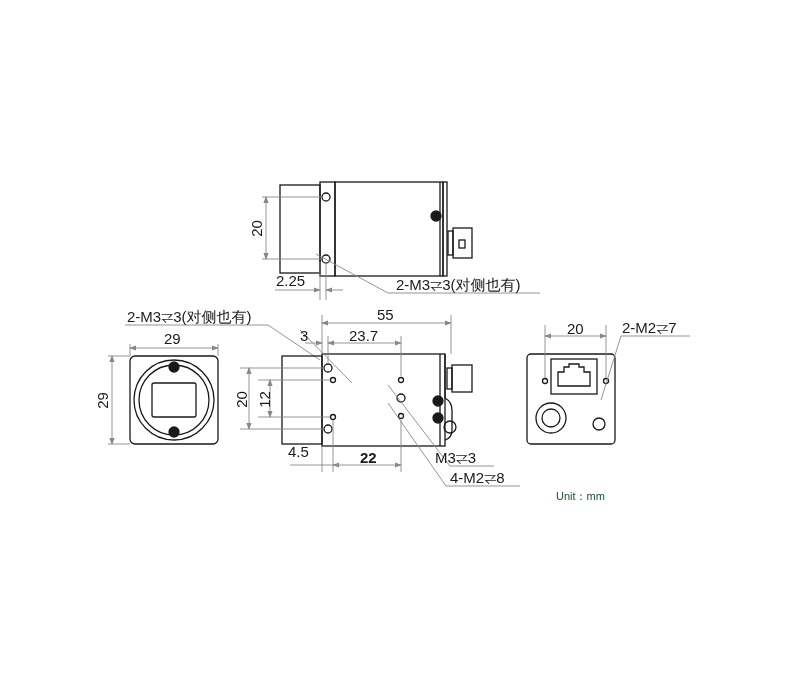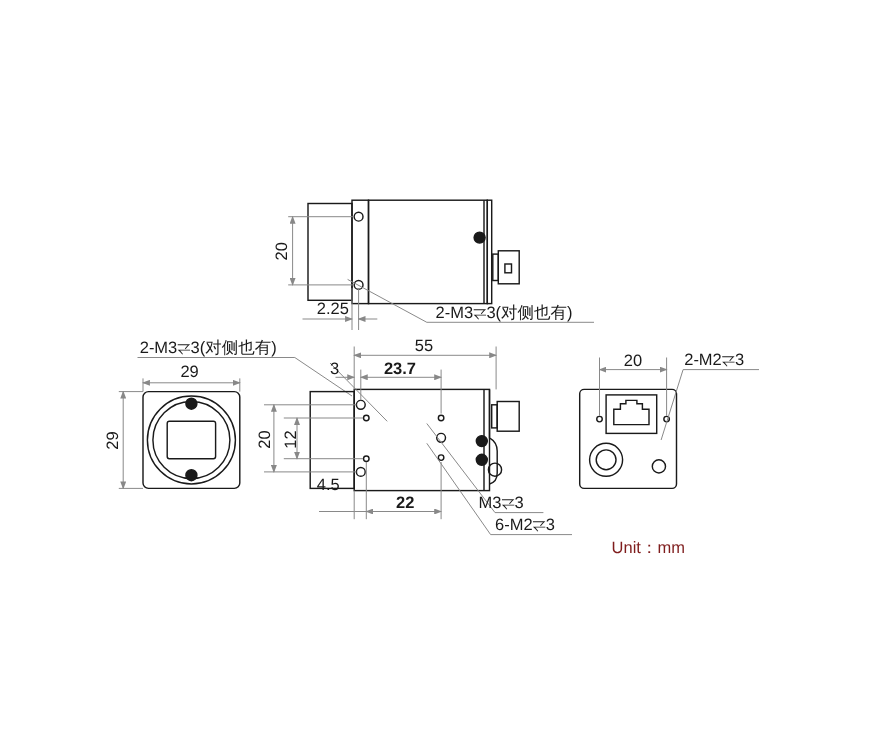--- a/index.html
+++ b/index.html
@@ -2,21 +2,21 @@
 <html><head>
 <meta charset="utf-8">
 <style>
   html, body { margin: 0; padding: 0; background: #ffffff; }
   body { width: 800px; height: 680px; position: relative; overflow: hidden;
          font-family: "Liberation Sans", "DejaVu Sans", sans-serif; }
   svg { position: absolute; left: 0; top: 0; }
   .lbl { position: absolute; font-size: 15px; color: #1a1a1a; line-height: 1; white-space: nowrap; }
   .vlbl { position: absolute; font-size: 15px; color: #1a1a1a; line-height: 1; white-space: nowrap;
           transform: rotate(-90deg); transform-origin: center center; }
-  .unit { position: absolute; font-size: 15px; color: #7f1d1d; white-space: nowrap; }
+  .unit { position: absolute; font-size: 11px; color: #14532d; white-space: nowrap; }
 </style>
 </head>
 <body>
 
 <svg width="800" height="680" viewBox="0 0 800 680" xmlns="http://www.w3.org/2000/svg">
   <defs>
     <marker id="arr" markerWidth="8" markerHeight="6" refX="7" refY="3" orient="auto-start-reverse">
       <path d="M0,0 L8,3 L0,6 z" fill="#888"></path>
     </marker>
   </defs>
@@ -131,33 +131,33 @@
   <g stroke="#888" stroke-width="0.9" fill="none">
     <line x1="545" y1="325" x2="545" y2="378"></line>
     <line x1="606" y1="325" x2="606" y2="378"></line>
     <line x1="545" y1="336" x2="606" y2="336" marker-start="url(#arr)" marker-end="url(#arr)"></line>
     <line x1="621" y1="336" x2="690" y2="336"></line>
     <line x1="621" y1="336" x2="601" y2="400"></line>
   </g>
 </svg>
 
 <span class="vlbl" style="left:248px; top:221px;">20</span>
-<span class="lbl" style="left:276px; top:273px;margin-left:12px;">2.25</span>
+<span class="lbl" style="left:276px; top:273px;">2.25</span>
 <span class="lbl" style="left:396px; top:277px;">2-M3⥩3(对侧也有)</span>
 
 <span class="lbl" style="left:127px; top:309px;">2-M3⥩3(对侧也有)</span>
 <span class="lbl" style="left:164px; top:331px;">29</span>
 <span class="vlbl" style="left:94px; top:393px;">29</span>
 
 <span class="lbl" style="left:377px; top:307px;">55</span>
 <span class="lbl" style="left:300px; top:328px;">3</span>
-<span class="lbl" style="left:349px; top:328px;font-weight:bold;">23.7</span>
+<span class="lbl" style="left:349px; top:328px;">23.7</span>
 <span class="vlbl" style="left:233px; top:392px;">20</span>
 <span class="vlbl" style="left:256px; top:392px;">12</span>
-<span class="lbl" style="left:288px; top:433px;">4.5</span>
+<span class="lbl" style="left:288px; top:444px;">4.5</span>
 <span class="lbl" style="left:360px; top:450px;font-weight:bold;">22</span>
 <span class="lbl" style="left:435px; top:450px;">M3⥩3</span>
-<span class="lbl" style="left:450px; top:470px;">6-M2⥩3</span>
+<span class="lbl" style="left:450px; top:470px;">4-M2⥩8</span>
 
 <span class="lbl" style="left:567px; top:321px;">20</span>
-<span class="lbl" style="left:622px; top:320px;">2-M2⥩3</span>
+<span class="lbl" style="left:622px; top:320px;">2-M2⥩7</span>
 
 <span class="unit" style="left:556px; top:489px;">Unit：mm</span>
 
 </body></html>

